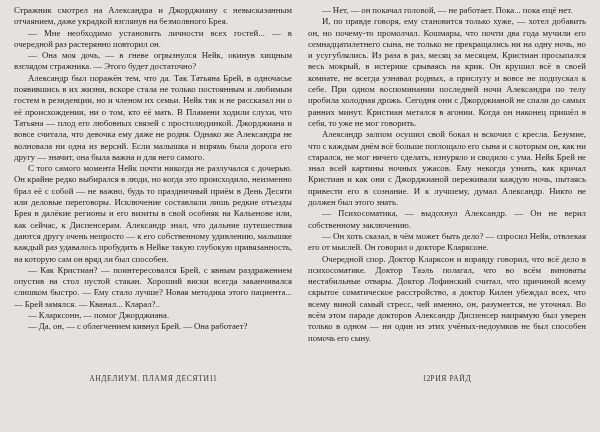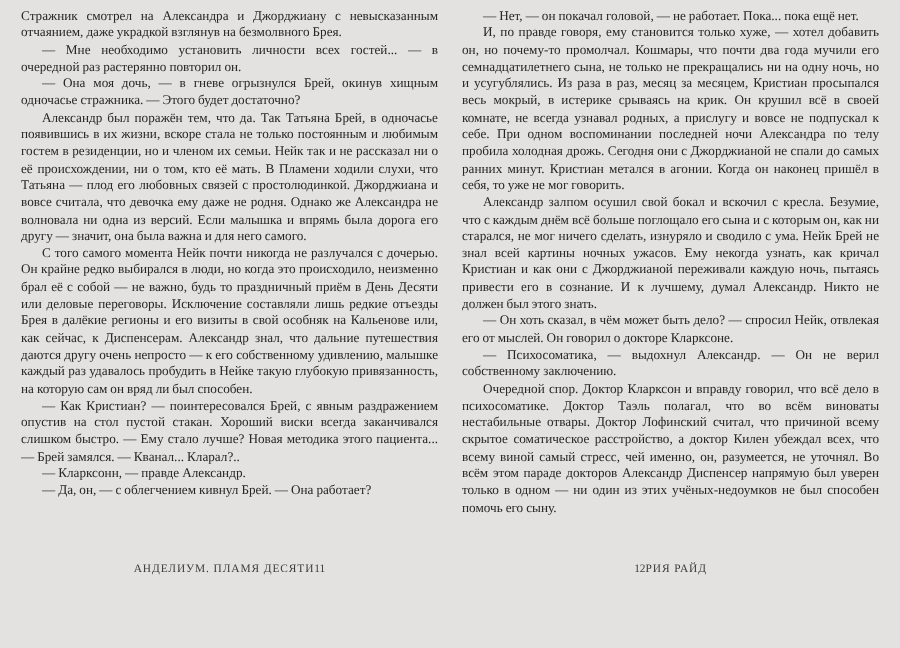--- a/index.html
+++ b/index.html
@@ -65,40 +65,40 @@
 </style>
 </head>
 <body>
 
 <div class="spread">
 
   <section class="page page-left">
     <div class="page-text">
         <p>Стражник смотрел на Александра и Джорджиану с невысказанным отчаянием, даже украдкой взглянув на безмолвного Брея.</p>
         <p>— Мне необходимо установить личности всех гостей... — в очередной раз растерянно повторил он.</p>
-        <p>— Она моя дочь, — в гневе огрызнулся Брей, окинув хищным одночасье стражника. — Этого будет достаточно?</p>
+        <p>— Она моя дочь, — в гневе огрызнулся Нейк, окинув хищным взглядом стражника. — Этого будет достаточно?</p>
         <p>Александр был поражён тем, что да. Так Татьяна Брей, в одночасье появившись в их жизни, вскоре стала не только постоянным и любимым гостем в резиденции, но и членом их семьи. Нейк так и не рассказал ни о её происхождении, ни о том, кто её мать. В Пламени ходили слухи, что Татьяна — плод его любовных связей с простолюдинкой. Джорджиана и вовсе считала, что девочка ему даже не родня. Однако же Александра не волновала ни одна из версий. Если малышка и впрямь была дорога его другу — значит, она была важна и для него самого.</p>
         <p>С того самого момента Нейк почти никогда не разлучался с дочерью. Он крайне редко выбирался в люди, но когда это происходило, неизменно брал её с собой — не важно, будь то праздничный приём в День Десяти или деловые переговоры. Исключение составляли лишь редкие отъезды Брея в далёкие регионы и его визиты в свой особняк на Кальенове или, как сейчас, к Диспенсерам. Александр знал, что дальние путешествия даются другу очень непросто — к его собственному удивлению, малышке каждый раз удавалось пробудить в Нейке такую глубокую привязанность, на которую сам он вряд ли был способен.</p>
         <p>— Как Кристиан? — поинтересовался Брей, с явным раздражением опустив на стол пустой стакан. Хороший виски всегда заканчивался слишком быстро. — Ему стало лучше? Новая методика этого пациента... — Брей замялся. — Кванал... Кларал?..</p>
-        <p>— Кларксонн, — правде Александр.</p>
+        <p>— Кларксонн, — помог Джорджиана.</p>
         <p>— Да, он, — с облегчением кивнул Брей. — Она работает?</p>
       </div>
     <footer class="page-footer">
       <span>АНДЕЛИУМ. ПЛАМЯ ДЕСЯТИ</span>
       <span class="pagenum">11</span>
     </footer>
   </section>
 
   <section class="page page-right">
     <div class="page-text">
         <p>— Нет, — он покачал головой, — не работает. Пока... пока ещё нет.</p>
         <p>И, по правде говоря, ему становится только хуже, — хотел добавить он, но почему-то промолчал. Кошмары, что почти два года мучили его семнадцатилетнего сына, не только не прекращались ни на одну ночь, но и усугублялись. Из раза в раз, месяц за месяцем, Кристиан просыпался весь мокрый, в истерике срываясь на крик. Он крушил всё в своей комнате, не всегда узнавал родных, а прислугу и вовсе не подпускал к себе. При одном воспоминании последней ночи Александра по телу пробила холодная дрожь. Сегодня они с Джорджианой не спали до самых ранних минут. Кристиан метался в агонии. Когда он наконец пришёл в себя, то уже не мог говорить.</p>
         <p>Александр залпом осушил свой бокал и вскочил с кресла. Безумие, что с каждым днём всё больше поглощало его сына и с которым он, как ни старался, не мог ничего сделать, изнуряло и сводило с ума. Нейк Брей не знал всей картины ночных ужасов. Ему некогда узнать, как кричал Кристиан и как они с Джорджианой переживали каждую ночь, пытаясь привести его в сознание. И к лучшему, думал Александр. Никто не должен был этого знать.</p>
+        <p>— Психосоматика, — выдохнул Александр. — Он не верил собственному заключению.</p>
         <p>— Он хоть сказал, в чём может быть дело? — спросил Нейк, отвлекая его от мыслей. Он говорил о докторе Кларксоне.</p>
-        <p>— Психосоматика, — выдохнул Александр. — Он не верил собственному заключению.</p>
         <p>Очередной спор. Доктор Кларксон и вправду говорил, что всё дело в психосоматике. Доктор Таэль полагал, что во всём виноваты нестабильные отвары. Доктор Лофинский считал, что причиной всему скрытое соматическое расстройство, а доктор Килен убеждал всех, что всему виной самый стресс, чей именно, он, разумеется, не уточнял. Во всём этом параде докторов Александр Диспенсер напрямую был уверен только в одном — ни один из этих учёных-недоумков не был способен помочь его сыну.</p>
       </div>
     <footer class="page-footer">
       <span class="pagenum">12</span>
       <span>РИЯ РАЙД</span>
     </footer>
   </section>
 
 </div>
 

